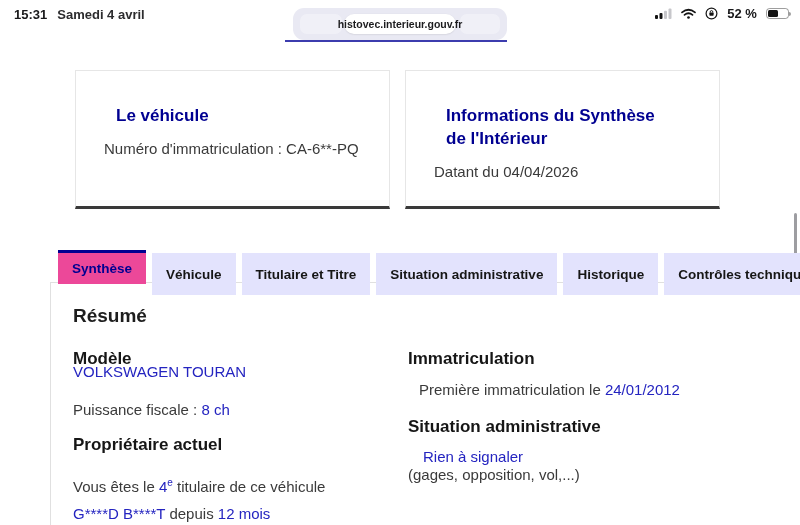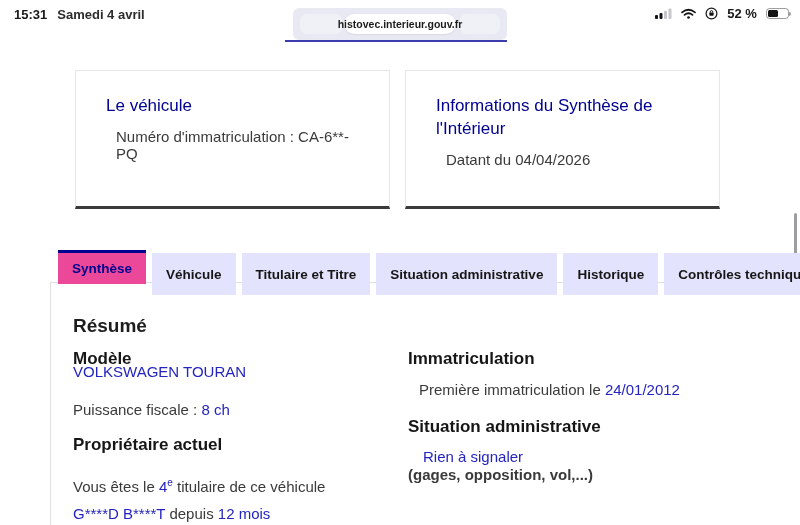--- a/index.html
+++ b/index.html
@@ -12,35 +12,35 @@
     font-size:13px;font-weight:600;color:#18181a;}
   .status-right{position:absolute;top:6px;right:9px;display:flex;align-items:center;gap:9px;
     font-size:13px;font-weight:600;color:#18181a;}
   .batt{width:23px;height:11.5px;border:1px solid rgba(0,0,0,0.38);border-radius:3.5px;
     padding:1px;box-sizing:border-box;display:flex;}
   .batt-fill{width:52%;height:100%;background:#141414;border-radius:1.5px;}
   .batt-nub{width:1.6px;height:4px;background:rgba(0,0,0,0.38);border-radius:0 2px 2px 0;
     align-self:center;margin-left:0.5px;}
   
   .chrome{position:absolute;left:293px;top:8px;width:214px;height:32px;
-    background:#e9e9f3;border-radius:6px;}
+    background:#e9e9f3;border-radius:11px;}
   .chrome-underline{position:absolute;left:285px;top:40px;width:222px;height:2px;
     background:var(--underline,#3c3cae);}
   .ghost{position:absolute;top:6px;height:20px;border-radius:7px;background:rgba(255,255,255,0.35);}
   .ghost.gl{left:7px;width:42px;}
   .ghost.gr{right:7px;width:40px;}
   .url-pill{position:absolute;left:51px;top:6px;width:112px;height:20px;background:#fff;
     border-radius:10px;display:flex;align-items:center;justify-content:center;
     font-size:10.5px;font-weight:600;color:#1c1c1e;box-shadow:0 0.5px 1.5px rgba(0,0,0,0.12);}
   
   .cards{position:absolute;left:75px;top:70px;display:flex;gap:15px;}
   .card{width:315px;height:139px;box-sizing:border-box;background:#fff;
     border:1px solid #e6e6e6;border-bottom:3px solid #3a3a3a;padding:22px 28px 0;}
-  .card h2{margin:2px;font-size:17px;font-weight:400;color:var(--accent,#000091);line-height:1.35;}
-  .card p{margin:10px 12px 0;font-size:15px;color:#3a3a3a;}
+  .card h2{margin:12px;font-size:17px;font-weight:700;color:var(--accent,#000091);line-height:1.35;}
+  .card p{margin:10px 0 0;font-size:15px;color:#3a3a3a;}
   
   .tabs{position:absolute;left:51px;top:250px;width:860px;height:34px;display:flex;gap:6px;
     padding-left:7px;z-index:2;white-space:nowrap;}
   .tab{box-sizing:border-box;margin-top:3px;height:42px;background:var(--tab_bg,#e3e3fd);
     color:#161616;font-size:13.5px;font-weight:700;padding:0 14px;display:flex;
     align-items:center;flex:0 0 auto;cursor:pointer;}
   .tab.active{margin-top:0;height:34px;background:#ec4899;color:var(--accent,#000091);
     border-top:3px solid var(--accent,#000091);}
   
   .panel{position:absolute;left:50px;top:282px;width:760px;height:243px;
@@ -130,37 +130,37 @@
   <div class="tab">
       <span>Historique</span>
     </div>
   <div class="tab">
       <span>Contrôles techniques</span>
     </div>
 
 </div>
 
 <div class="panel">
-  <div class="abs h-sum" style="left:22px;top:22px;margin-top:10px;">Résumé</div>
+  <div class="abs h-sum" style="left:22px;top:22px;">Résumé</div>
 
   <div class="abs h-sec" style="left:22px;top:66px;">Modèle</div>
   <div class="abs body-txt blue" style="left:22px;top:80px;">VOLKSWAGEN TOURAN</div>
   <div class="abs body-txt" style="left:22px;top:118px;">
     <span>Puissance fiscale : </span><span class="blue">8 ch</span>
   </div>
   <div class="abs h-sec" style="left:22px;top:152px;">Propriétaire actuel</div>
   <div class="abs body-txt" style="left:22px;top:174px;margin-top:48px;">
     <span class="blue">G****D B****T</span><span> depuis </span><span class="blue">12 mois</span>
   </div>
   <div class="abs body-txt" style="left:22px;top:194px;">
     <span>Vous êtes le </span><span class="blue">4</span><span class="blue sup">e</span><span> titulaire de ce véhicule</span>
   </div>
 
   <div class="abs h-sec" style="left:357px;top:66px;">Immatriculation</div>
   <div class="abs body-txt" style="left:357px;top:98px;margin-left:11px;">
     <span>Première immatriculation le </span><span class="blue">24/01/2012</span>
   </div>
   <div class="abs h-sec" style="left:357px;top:134px;">Situation administrative</div>
   <div class="abs body-txt blue" style="left:372px;top:165px;">Rien à signaler</div>
-  <div class="abs body-txt" style="left:357px;top:183px;font-weight:bold;">(gages, opposition, vol,...)</div>
+  <div class="abs body-txt" style="left:357px;top:183px;">(gages, opposition, vol,...)</div>
 </div>
 
 <div class="scrollbar"></div>
 
 </body></html>

